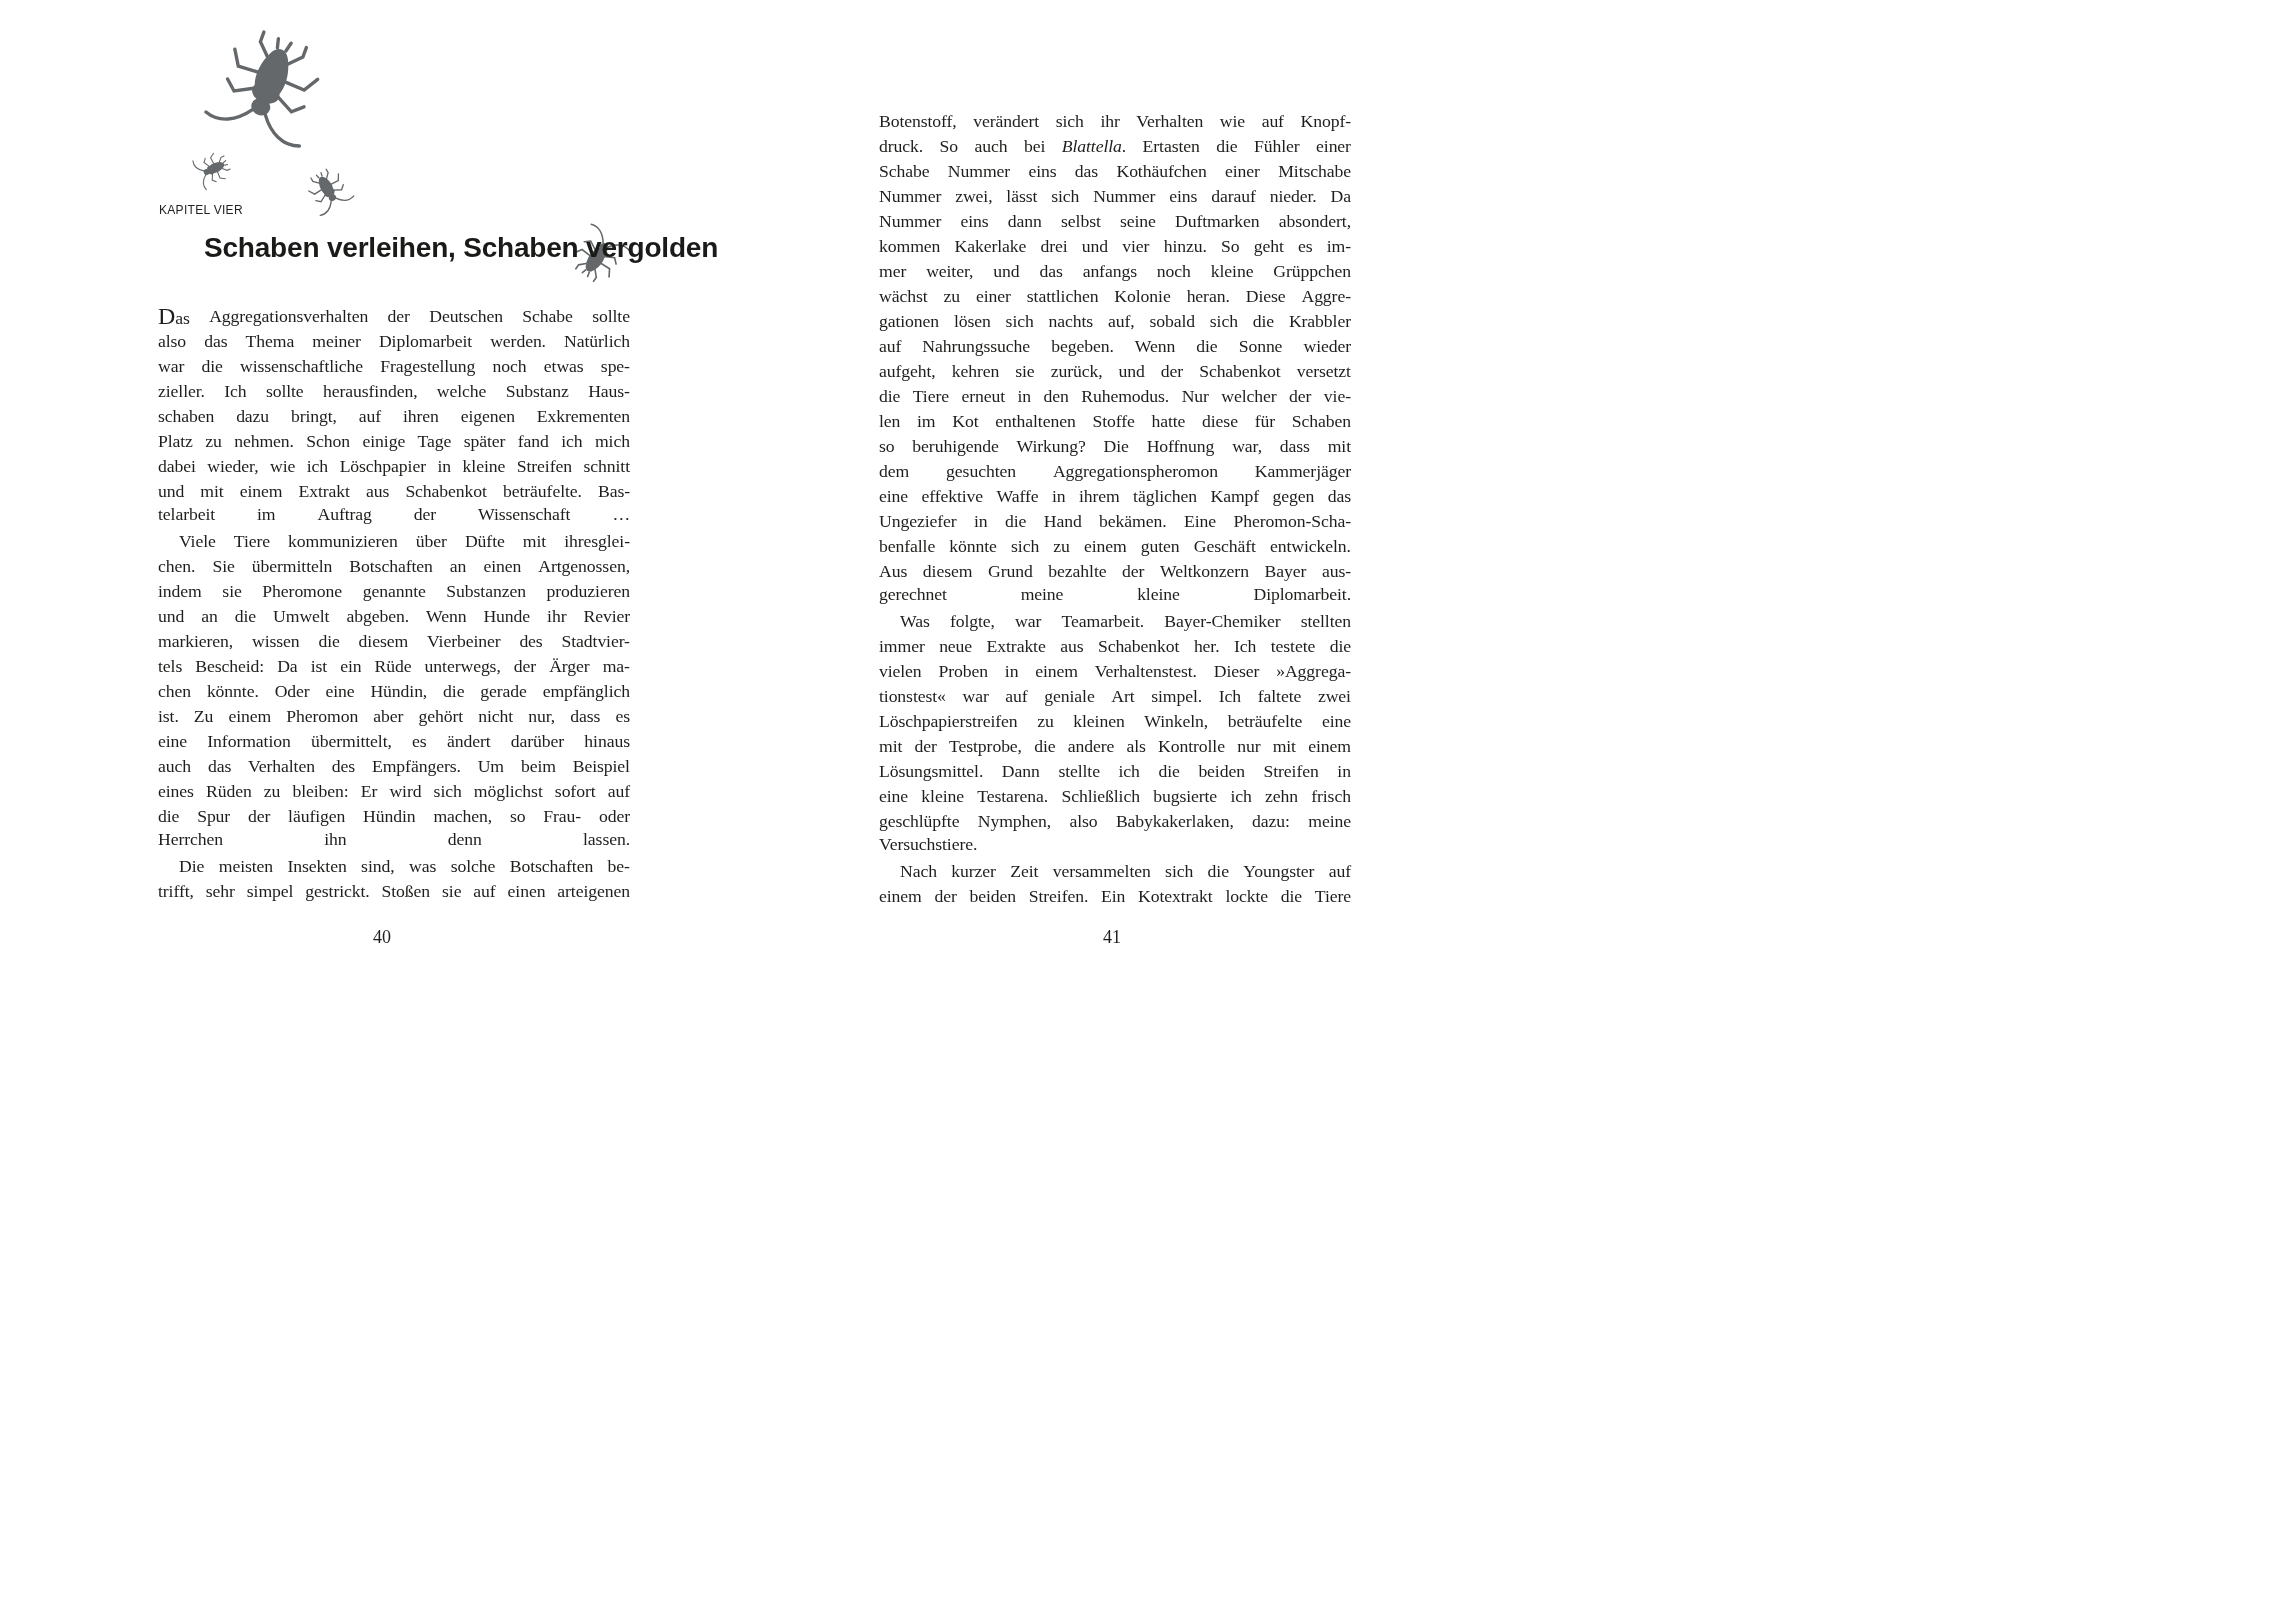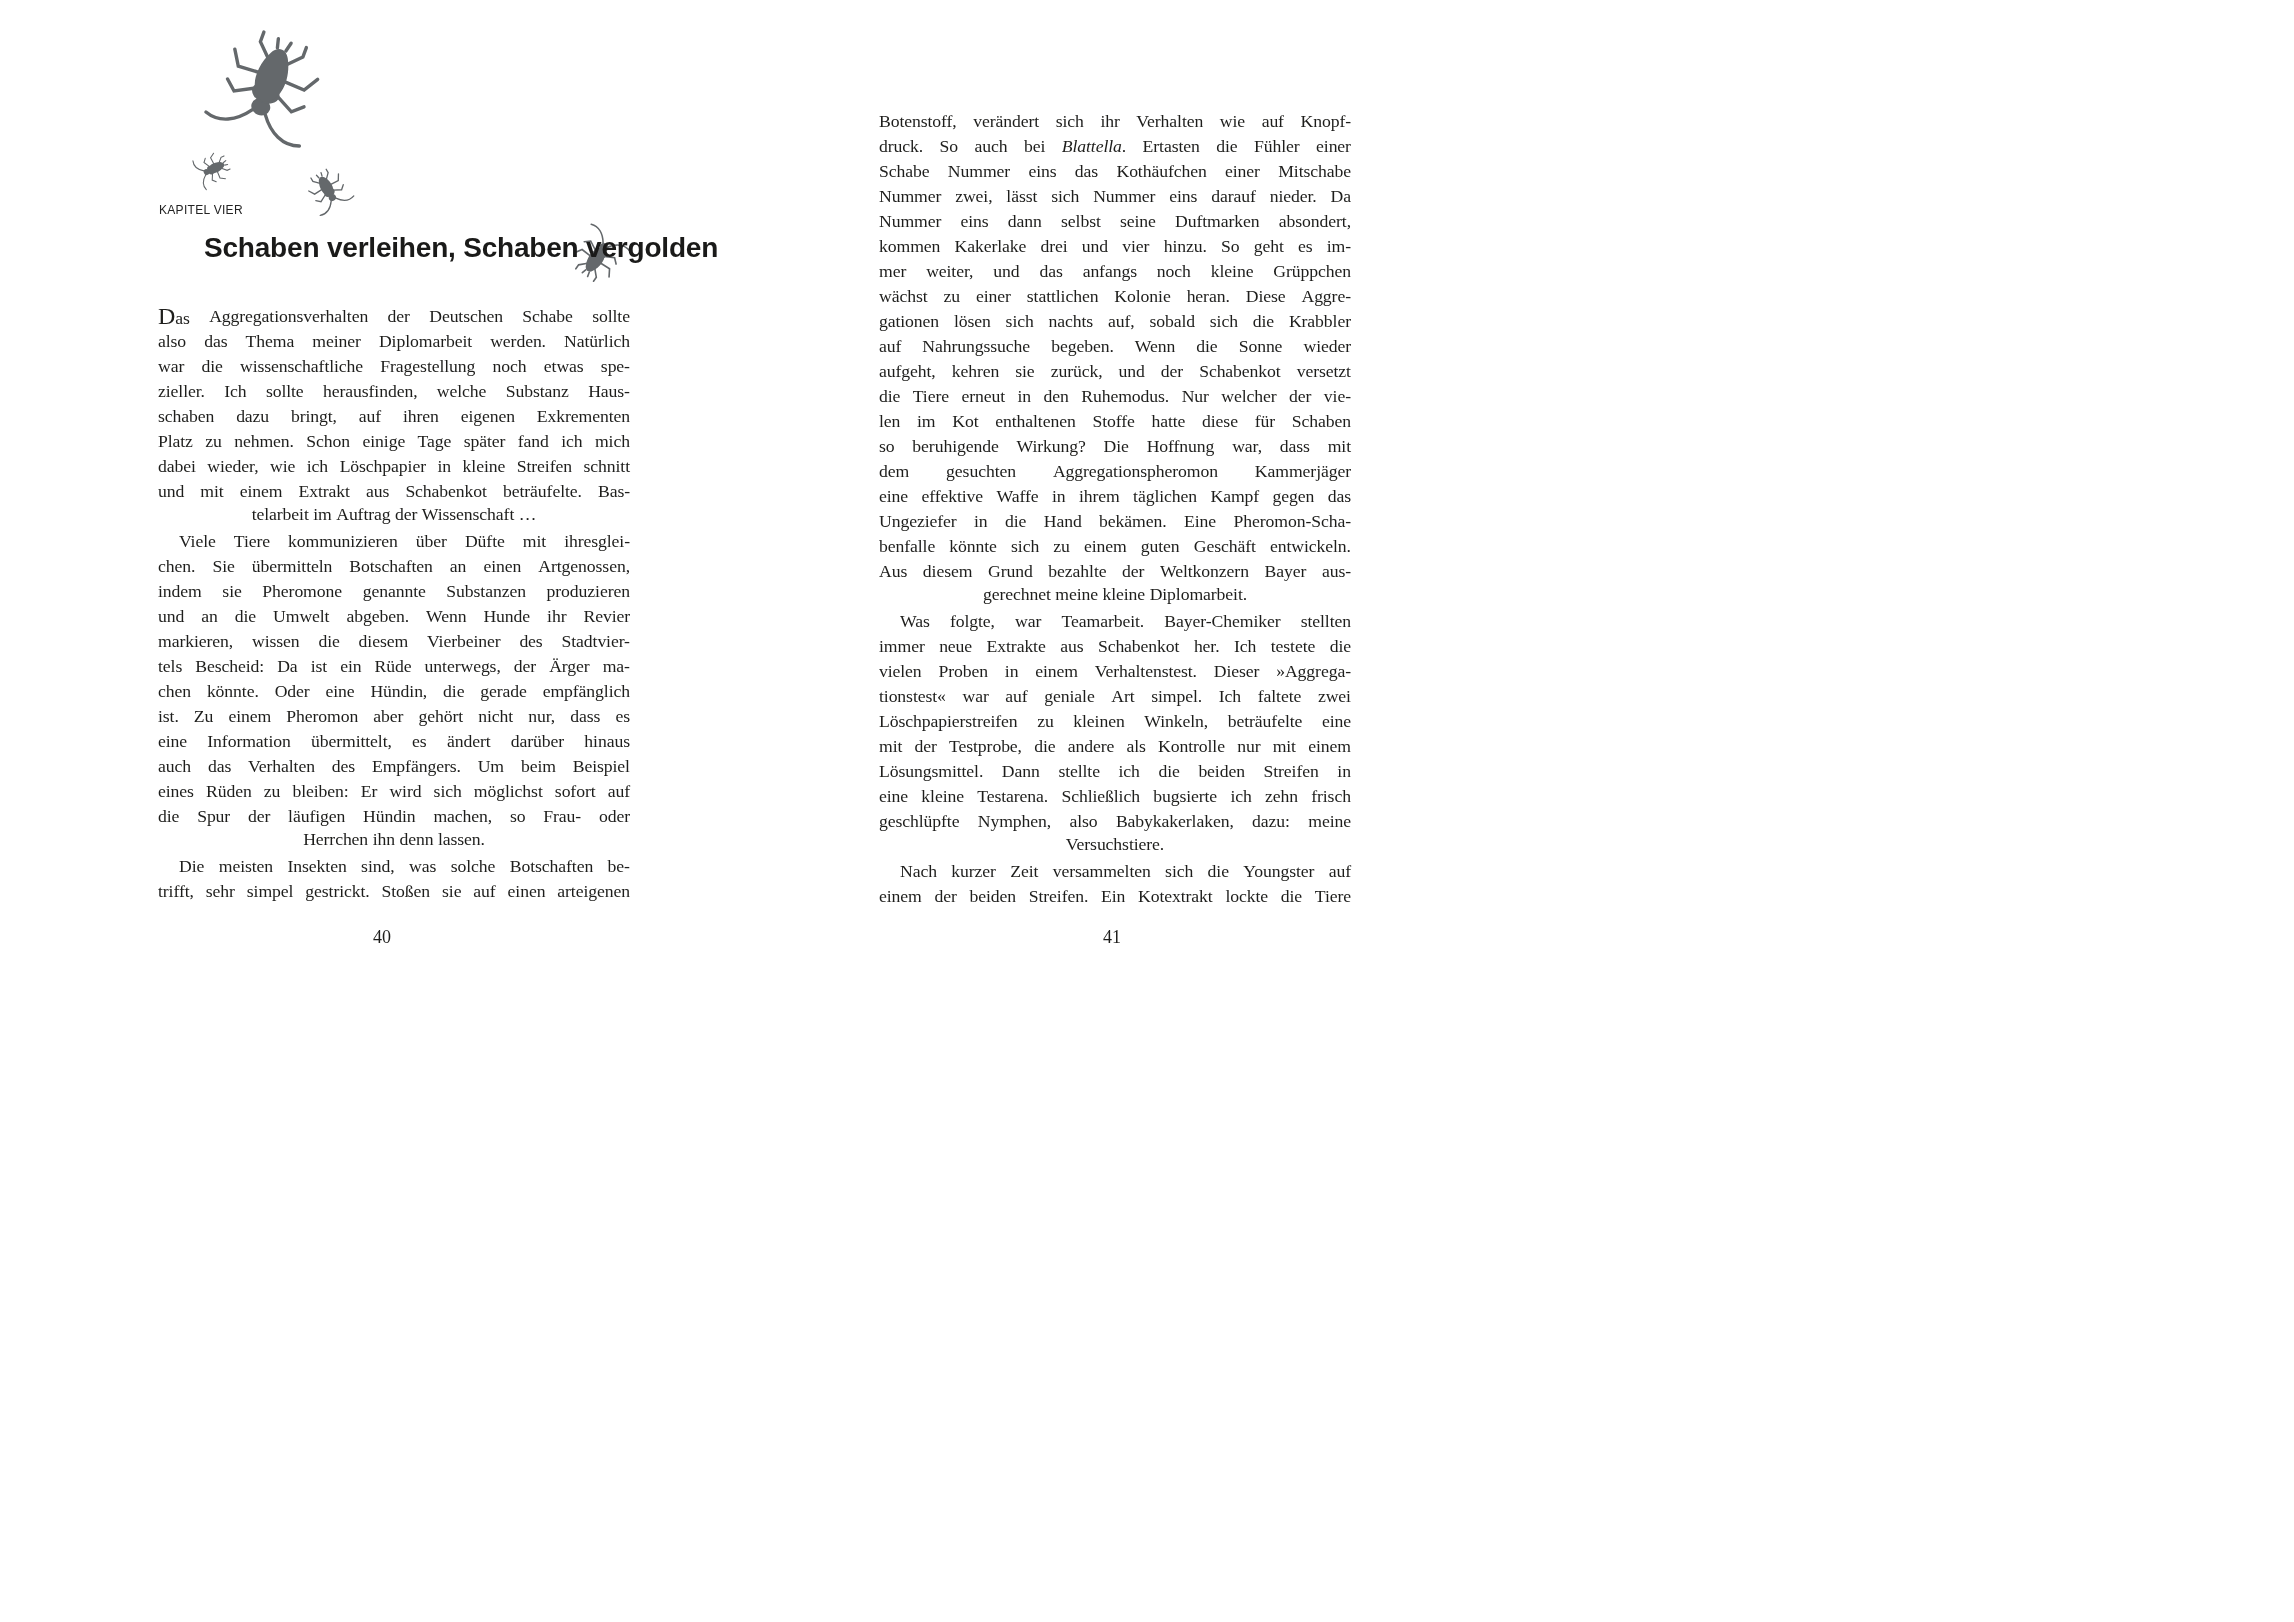--- a/index.html
+++ b/index.html
@@ -34,21 +34,21 @@
   }
 
   
   .body-col { position:absolute; width:472px; font-size:17.7px; letter-spacing:-0.1px; }
   #left-body  { left:158px; top:304px; }
   #right-body { left:879px; top:109px; }
 
   .para { }
   .line { display:flex; height:25px; align-items:baseline; }
   .line.j { justify-content:space-between;align-items:center; }
-  .line.endline { justify-content:center; column-gap:4.5px; }
+  .line.endline { justify-content:space-between; column-gap:4.5px; }
   .line.indent { padding-left:21px; }
   .word { flex:0 0 auto; white-space:pre; }
   .initial { font-size:24px; }
   .italic { font-style:italic; }
 
   
   .folio {
     position:absolute; top:927px; width:472px;
     text-align:center; font-size:18px; color:#1e1e1c;
   }

